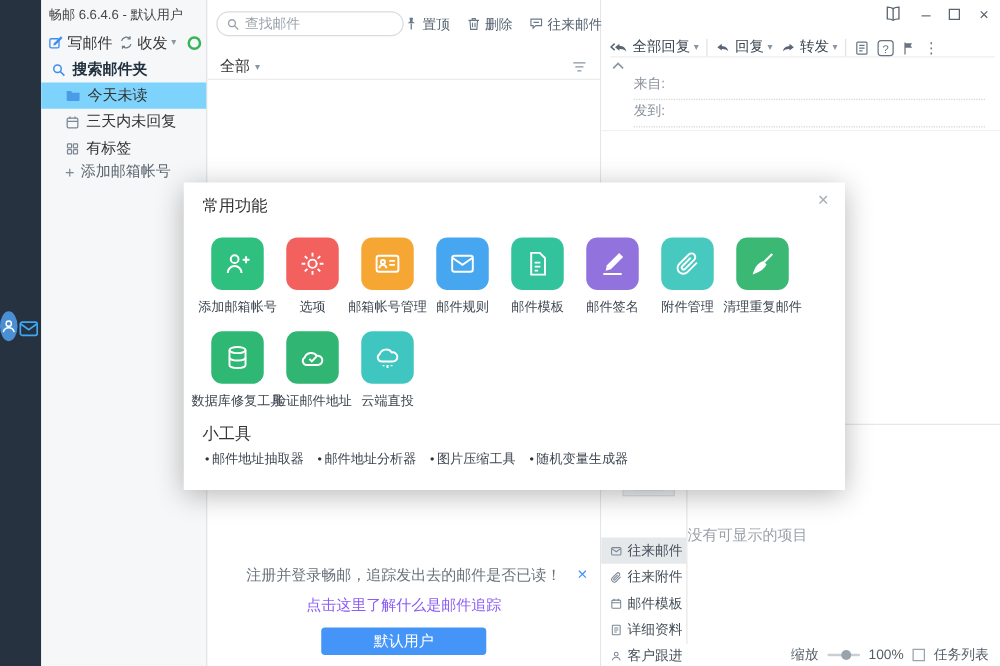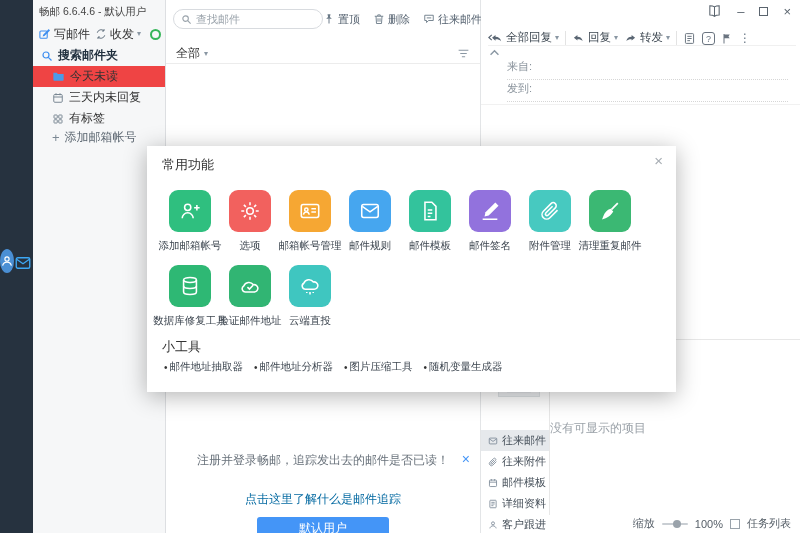--- a/index.html
+++ b/index.html
@@ -16,40 +16,40 @@
 
   
   .leftpanel{position:absolute;left:33px;top:0;width:133px;height:533px;background:#f6f7f8;border-right:1px solid #dddfe2}
   .app-title{position:absolute;top:5px;left:6px;font-size:10.5px;color:#444;white-space:nowrap;width:126px;overflow:hidden}
   .lp-toolbar{position:absolute;top:24px;left:5px;right:4px;height:20px;display:flex;align-items:center;gap:5px;font-size:12px;color:#333}
   .lp-btn{display:flex;align-items:center;gap:3px;cursor:pointer;white-space:nowrap}
   .caret{font-size:8px;color:#8a97a3;line-height:1}
   .net-dot{margin-left:auto;width:11px;height:11px;border:2px solid #35b558;border-radius:50%}
   .lp-search{position:absolute;top:47px;left:8px;display:flex;align-items:center;gap:5px;font-size:12px;color:#22313f;font-weight:bold;white-space:nowrap;cursor:pointer}
   .tree-item{position:absolute;left:0;right:0;height:21px;display:flex;align-items:center;gap:5px;padding-left:19px;font-size:12px;color:#333;white-space:nowrap;cursor:pointer}
-  .tree-item.selected{background:#ef4444}
+  .tree-item.selected{background:#7dd3fc}
   .add-account{position:absolute;top:129px;left:19px;display:flex;align-items:center;gap:5px;color:#5b6670;font-size:12px;white-space:nowrap;cursor:pointer}
   .plus-glyph{font-size:13px;color:#7c8894;line-height:1}
 
   
   .listpanel{position:absolute;left:166px;top:0;width:315px;height:533px;background:#fff;border-right:1px solid #e3e5e7}
   .searchrow{position:absolute;top:7px;left:7px;right:7px;height:24px;display:flex;align-items:center}
   .searchbox{width:150px;height:20px;border:1px solid #d8dbdf;border-radius:10px;display:flex;align-items:center;padding:0 7px;gap:4px;background:#fff}
   .searchbox input{border:none;outline:none;flex:1;min-width:0;font-size:11px;color:#333;font-family:inherit;background:transparent}
   .searchbox input::placeholder{color:#9aa3ab}
   .mp-actions{margin-left:auto;display:flex;align-items:center;gap:13px;font-size:11px;color:#556270}
   .mp-action{display:flex;align-items:center;gap:3px;cursor:pointer;white-space:nowrap}
   .more-dots{font-size:12px;color:#6a7987;cursor:pointer}
   .filterrow{position:absolute;top:44px;left:0;right:0;height:20px;border-bottom:1px solid #ececec;display:flex;align-items:center;padding:0 10px;font-size:12px;color:#333}
   .filter-btn{display:flex;align-items:center;gap:4px;cursor:pointer}
   .sort-ic{margin-left:auto;cursor:pointer}
   .promo{position:absolute;left:0;right:0;top:452px;text-align:center;font-size:12px;color:#69727b}
   .promo-line1{position:relative;padding:0 22px;white-space:nowrap}
   .promo-close{position:absolute;right:10px;top:-1px;color:#4495f7;font-size:14px;cursor:pointer}
-  .promo-link{margin-top:22px;color:#0369a1;cursor:pointer}
+  .promo-link{margin-top:7px;color:#8b5cf6;cursor:pointer}
   .login-btn{margin:9px auto 0;width:132px;height:22px;line-height:22px;background:#4495f7;color:#fff;border-radius:3px;cursor:pointer}
 
   
   .readpanel{position:absolute;left:481px;top:0;width:319px;height:533px;background:#fff}
   .winctrl{position:absolute;top:3px;right:9px;display:flex;align-items:center;gap:15px;color:#5a646e;height:16px}
   .winctrl .glyph{font-size:13px;line-height:1;cursor:pointer}
   .maxbox{width:9px;height:9px;border:1px solid #5a646e;display:inline-block;cursor:pointer}
   .rp-toolbar{position:absolute;top:22px;left:7px;right:4px;height:24px;display:flex;align-items:flex-end;gap:6px;font-size:11.5px;color:#3c4650;border-bottom:1px solid #f0f0f0}
   .rp-btn{display:flex;align-items:center;gap:3px;cursor:pointer;white-space:nowrap}
   .vdiv{width:1px;height:14px;background:#e3e3e3}

